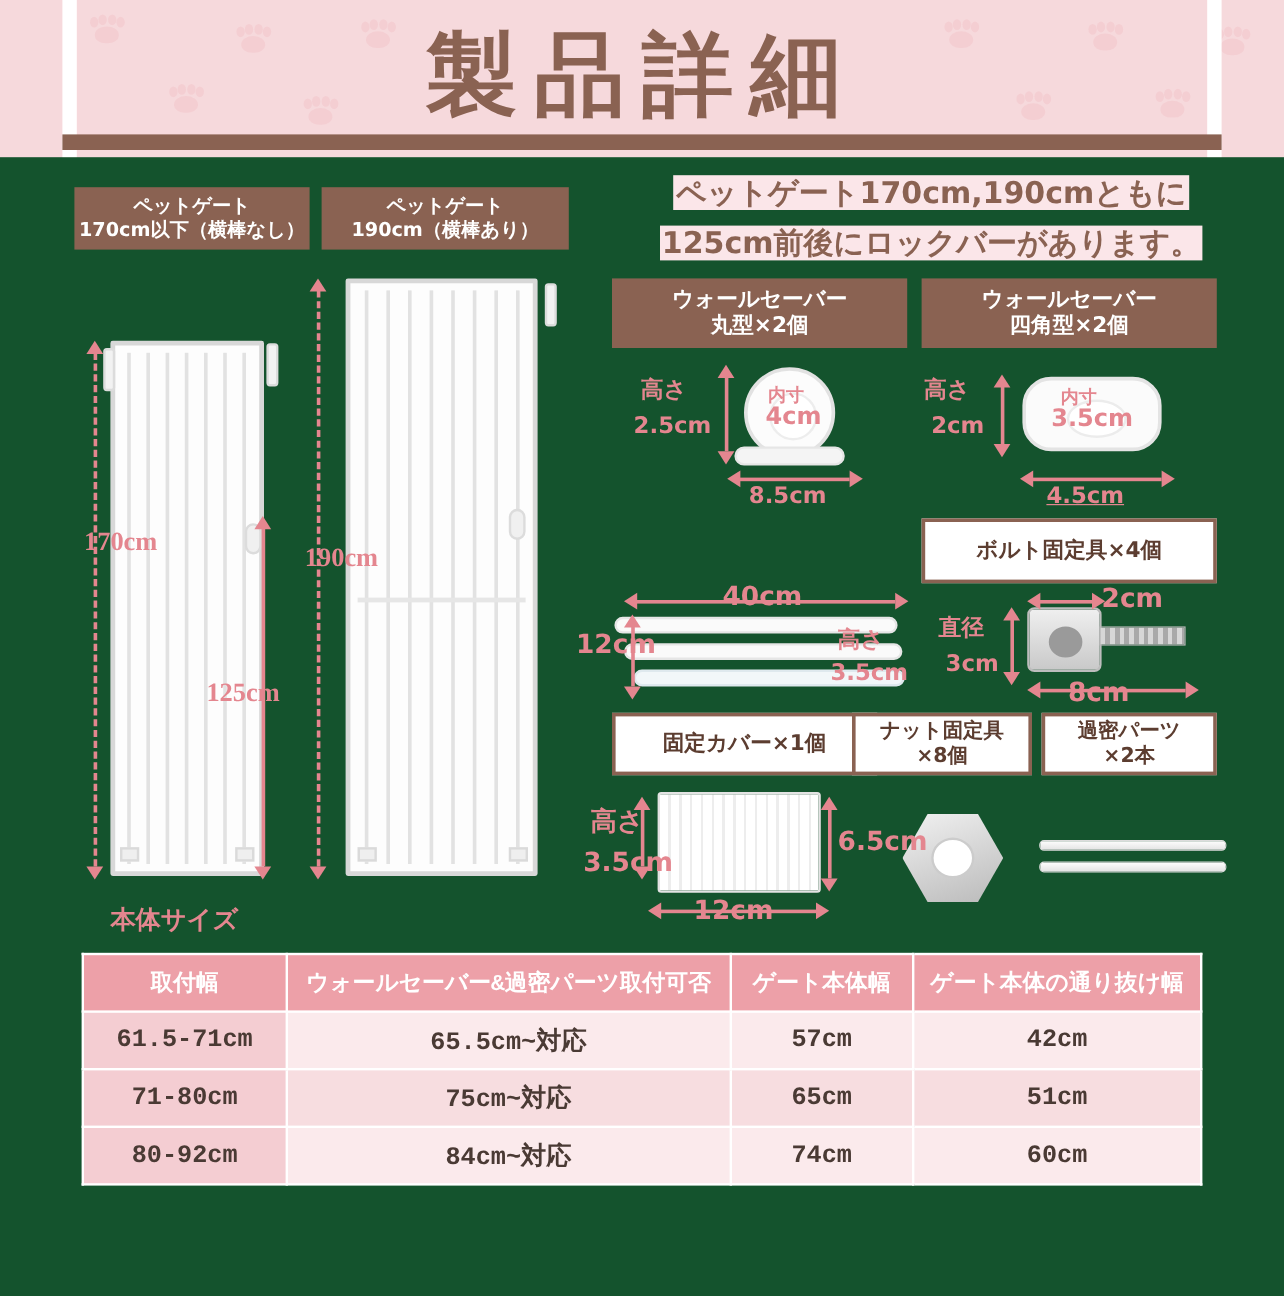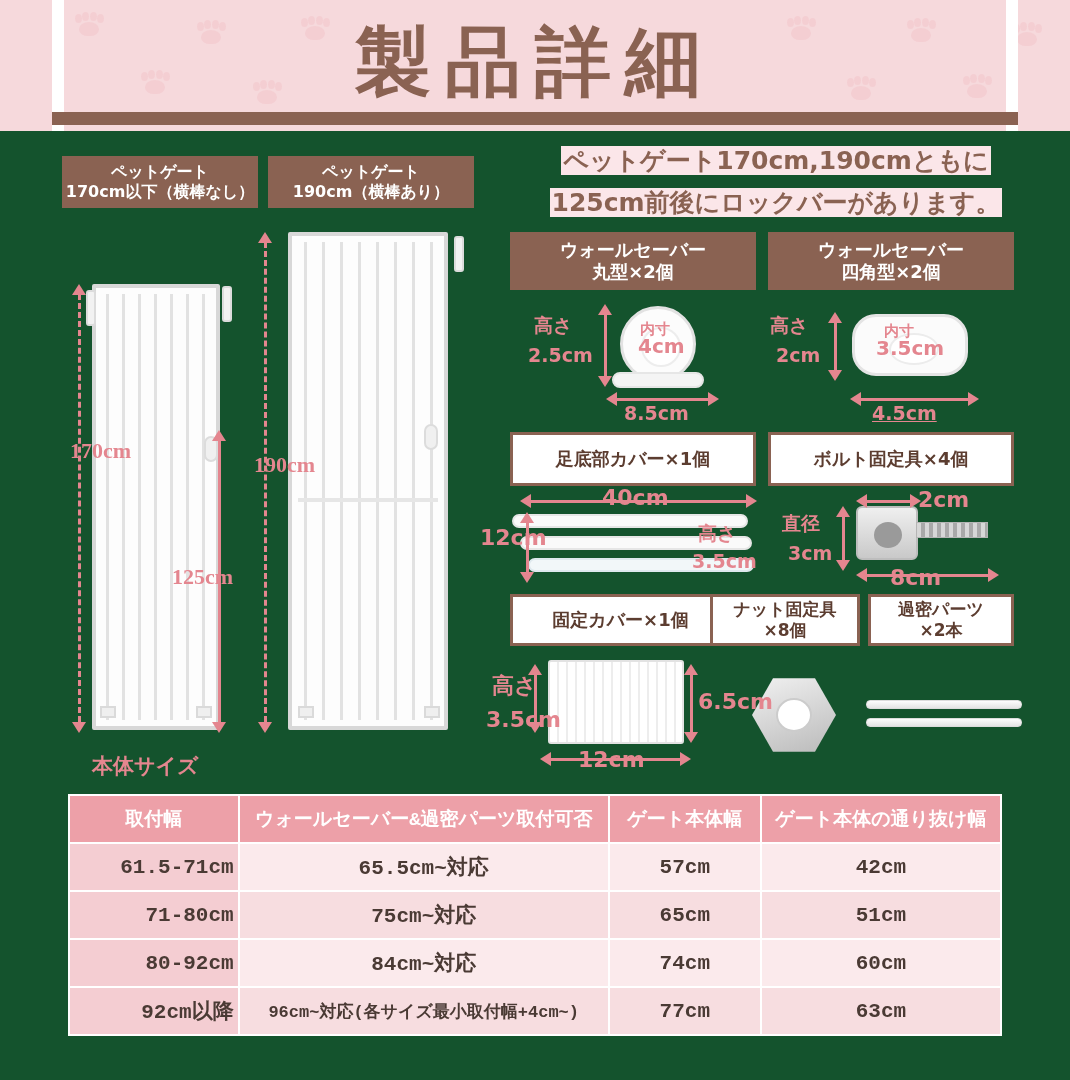--- a/index.html
+++ b/index.html
@@ -222,21 +222,21 @@
     padding:10px 4px; border:2px solid #ffffff; text-align:center;
   }
   table.spec td {
     font-size:21px; color:#4a3a34; text-align:center;
     padding:9px 4px; border:2px solid #ffffff; font-weight:bold;
   }
   table.spec tr.r0 td { background:#fbeaec; }
   table.spec tr.r1 td { background:#f7dde0; }
   table.spec tr.r2 td { background:#fbeaec; }
   table.spec tr.r3 td { background:#f7dde0; }
-  table.spec td.c0 { background:#f4cdd2 !important;text-align:right; }
+  table.spec td.c0 { background:#f4cdd2 !important; }
 </style>
 </head>
 <body>
 
 <div class="page">
 
   <div class="header">
     <div class="paws">
       <div class="paw" style="left:74px; top:14px;">
           <div class="t t1"></div>
@@ -425,21 +425,20 @@
   <div class="vsolid" style="left:834px; top:322px; height:48px;"></div>
   <div class="arrow-dn" style="left:828px; top:370px;"></div>
   <div class="dim-small" style="left:770px; top:316px;">高さ</div>
   <div class="dim-small" style="left:776px; top:346px;">2cm</div>
 
   <div class="arrow-lt" style="left:850px; top:392px;"></div>
   <div class="hsolid" style="left:860px; top:398px; width:108px;"></div>
   <div class="arrow-rt" style="left:968px; top:392px;"></div>
   <div class="dim-small" style="left:872px; top:404px;text-decoration:underline;">4.5cm</div>
 
-  <div class="brown-outline lbl-foot">足底部カバー×1個</div>
   <div class="fc1"></div>
   <div class="fc2"></div>
   <div class="fc3"></div>
 
   <div class="arrow-lt" style="left:520px; top:494px;"></div>
   <div class="hsolid" style="left:530px; top:500px; width:216px;"></div>
   <div class="arrow-rt" style="left:746px; top:494px;"></div>
   <div class="dim-small" style="left:602px; top:486px; font-size:22px;">40cm</div>
 
   <div class="arrow-up" style="left:520px; top:512px;"></div>
@@ -531,22 +530,16 @@
         <td>75cm~対応</td>
         <td>65cm</td>
         <td>51cm</td>
       </tr>
       <tr class="r2">
         <td class="c0">80-92cm</td>
         <td>84cm~対応</td>
         <td>74cm</td>
         <td>60cm</td>
       </tr>
-      <tr class="r3">
-        <td class="c0">92cm以降</td>
-        <td style="font-size:17px">96cm~対応(各サイズ最小取付幅+4cm~)</td>
-        <td>77cm</td>
-        <td>63cm</td>
-      </tr>
     </tbody>
   </table>
 
 </div>
 
 </body></html>

